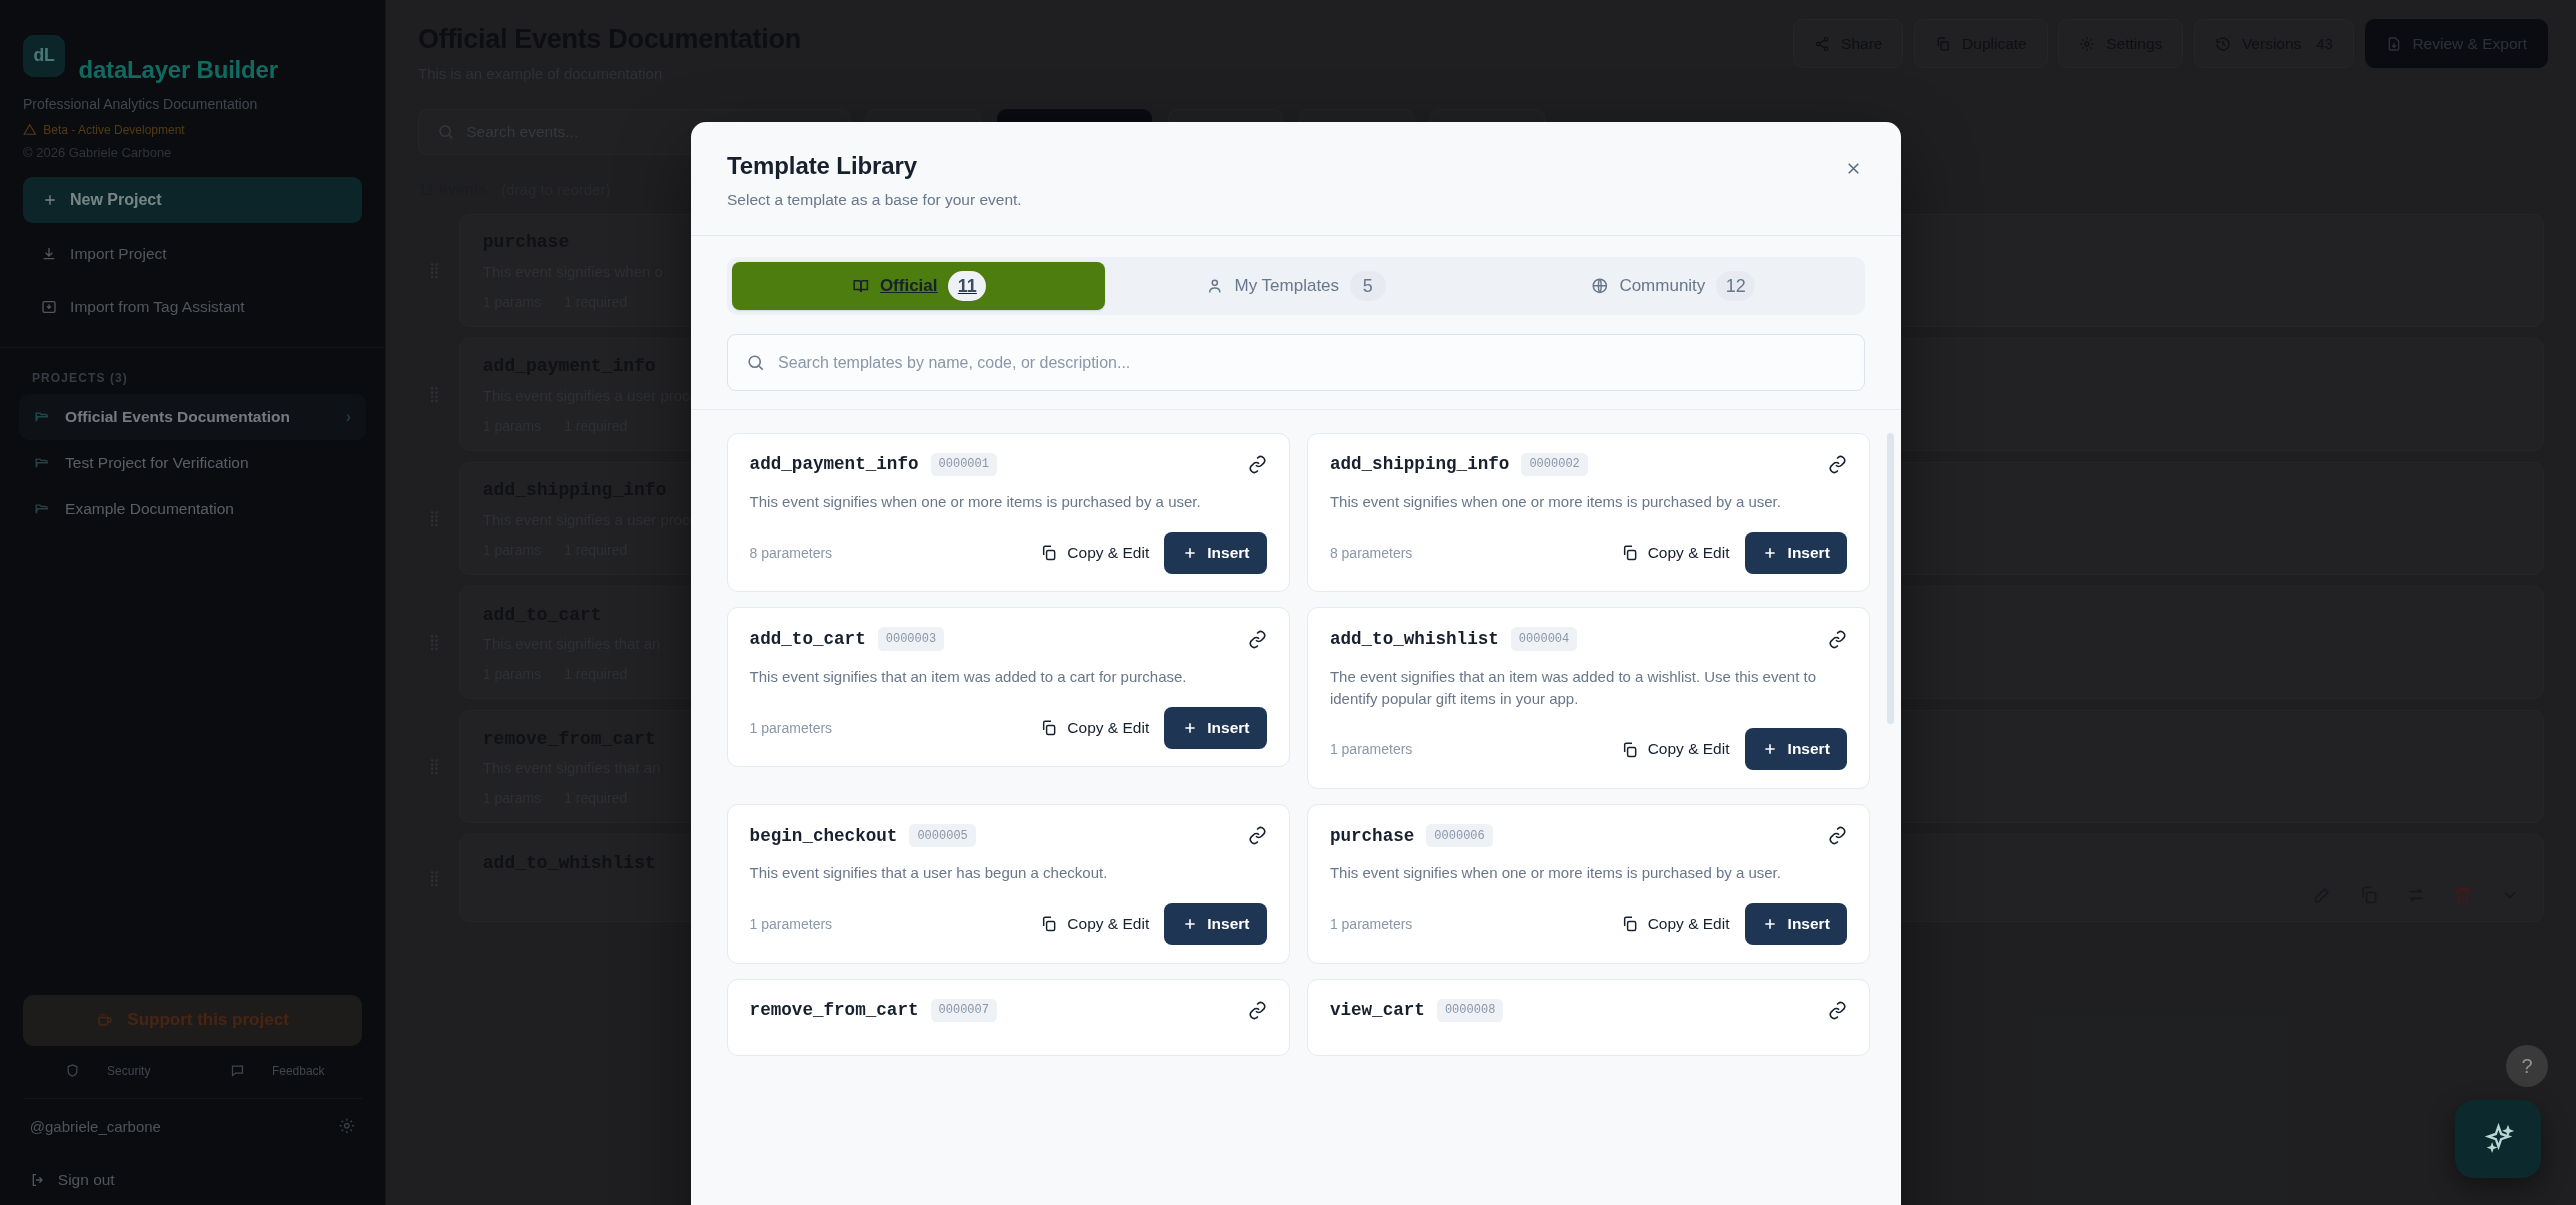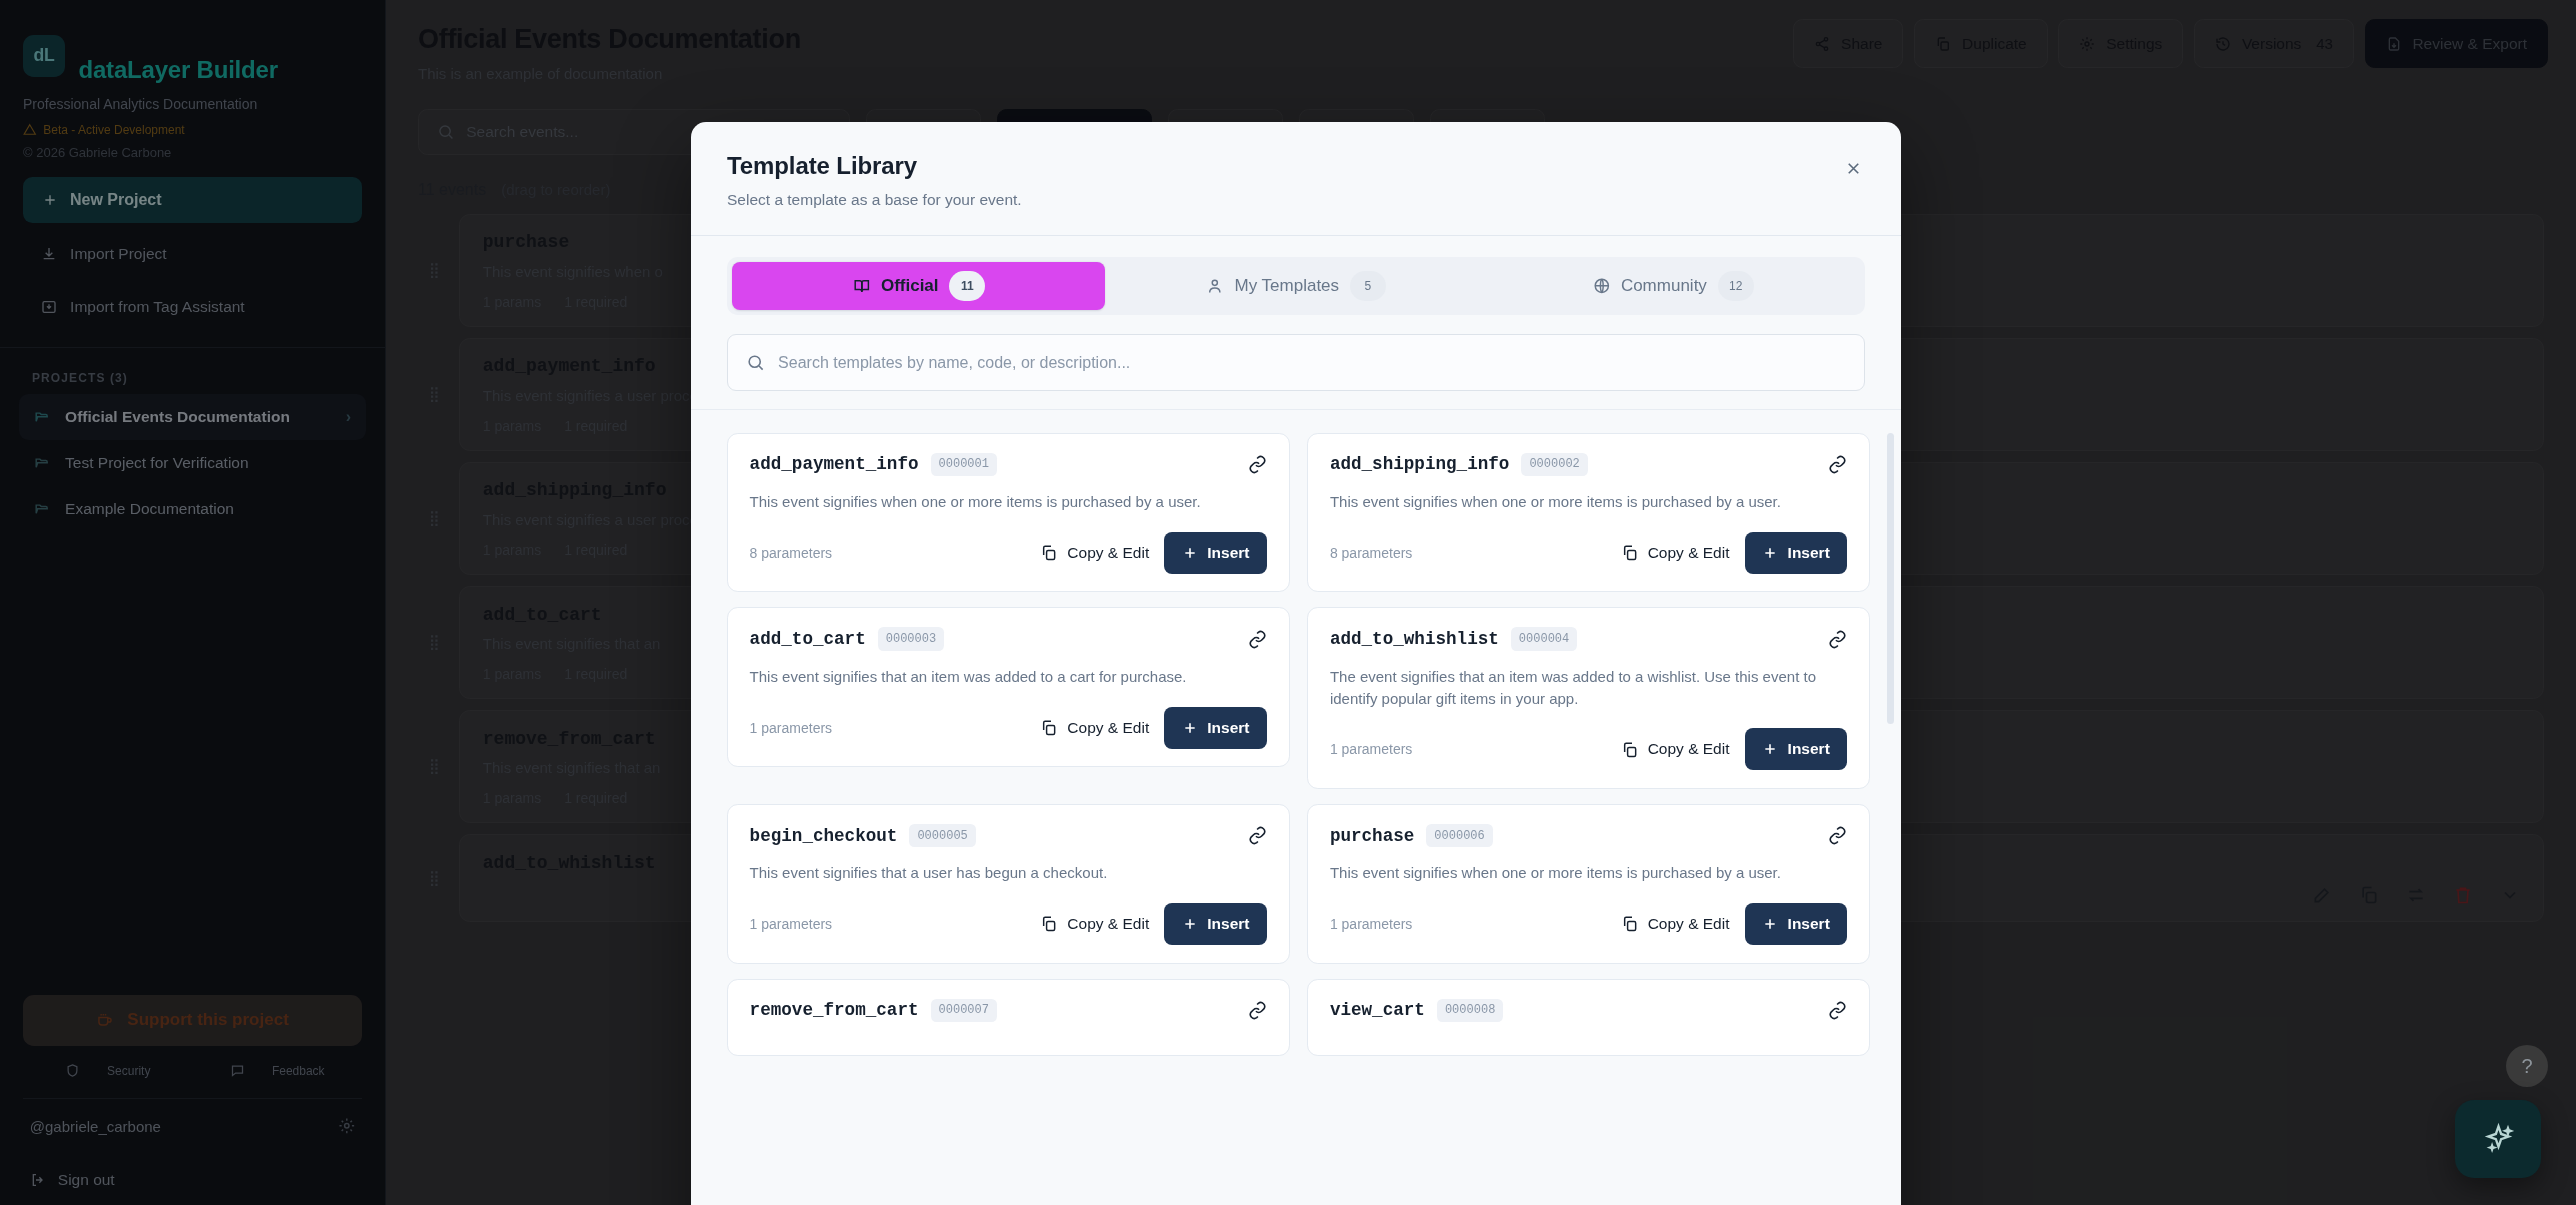--- a/index.html
+++ b/index.html
@@ -154,25 +154,25 @@
 
   .tabs-wrap { padding: 21.6px 36px 0 36px; }
   .tabs {
     background: #eef1f6; border-radius: 10.8px; padding: 5.4px;
     display: flex; gap: 4px; height: 58px;
   }
   .tab {
     flex: 1; border-radius: 8px; display: flex; align-items: center; justify-content: center;
     gap: 10.8px; font-size: 17px; color: #68778a; cursor: pointer; background: transparent; border: none;
   }
-  .tab.active { background: #d946ef; color: #16202e; font-weight: 600; box-shadow: 0 0.7px 2px rgba(20,32,50,0.12); }
+  .tab.active { background: #4d7c0f; color: #16202e; font-weight: 600; box-shadow: 0 0.7px 2px rgba(20,32,50,0.12); text-decoration: underline; }
   .tab-badge {
     background: #e7ebf1; color: #68778a; border-radius: 675px;
     min-width: 36px; height: 30px; display: flex; align-items: center; justify-content: center;
-    font-size: 12px; padding: 0 9.5px;
+    font-size: 18px; padding: 0 9.5px;
   }
   .tab.active .tab-badge { background: #eef1f6; color: #3d4d60; }
 
   .search-wrap { padding: 19px 36px 0 36px; }
   .modal-search {
     height: 57px; border: 0.7px solid #dde3ea; border-radius: 9px; background: #fbfcfe;
     display: flex; align-items: center; gap: 13.5px; padding: 0 17.6px;
   }
   .modal-search input {
     flex: 1; border: none; outline: none; background: transparent;

